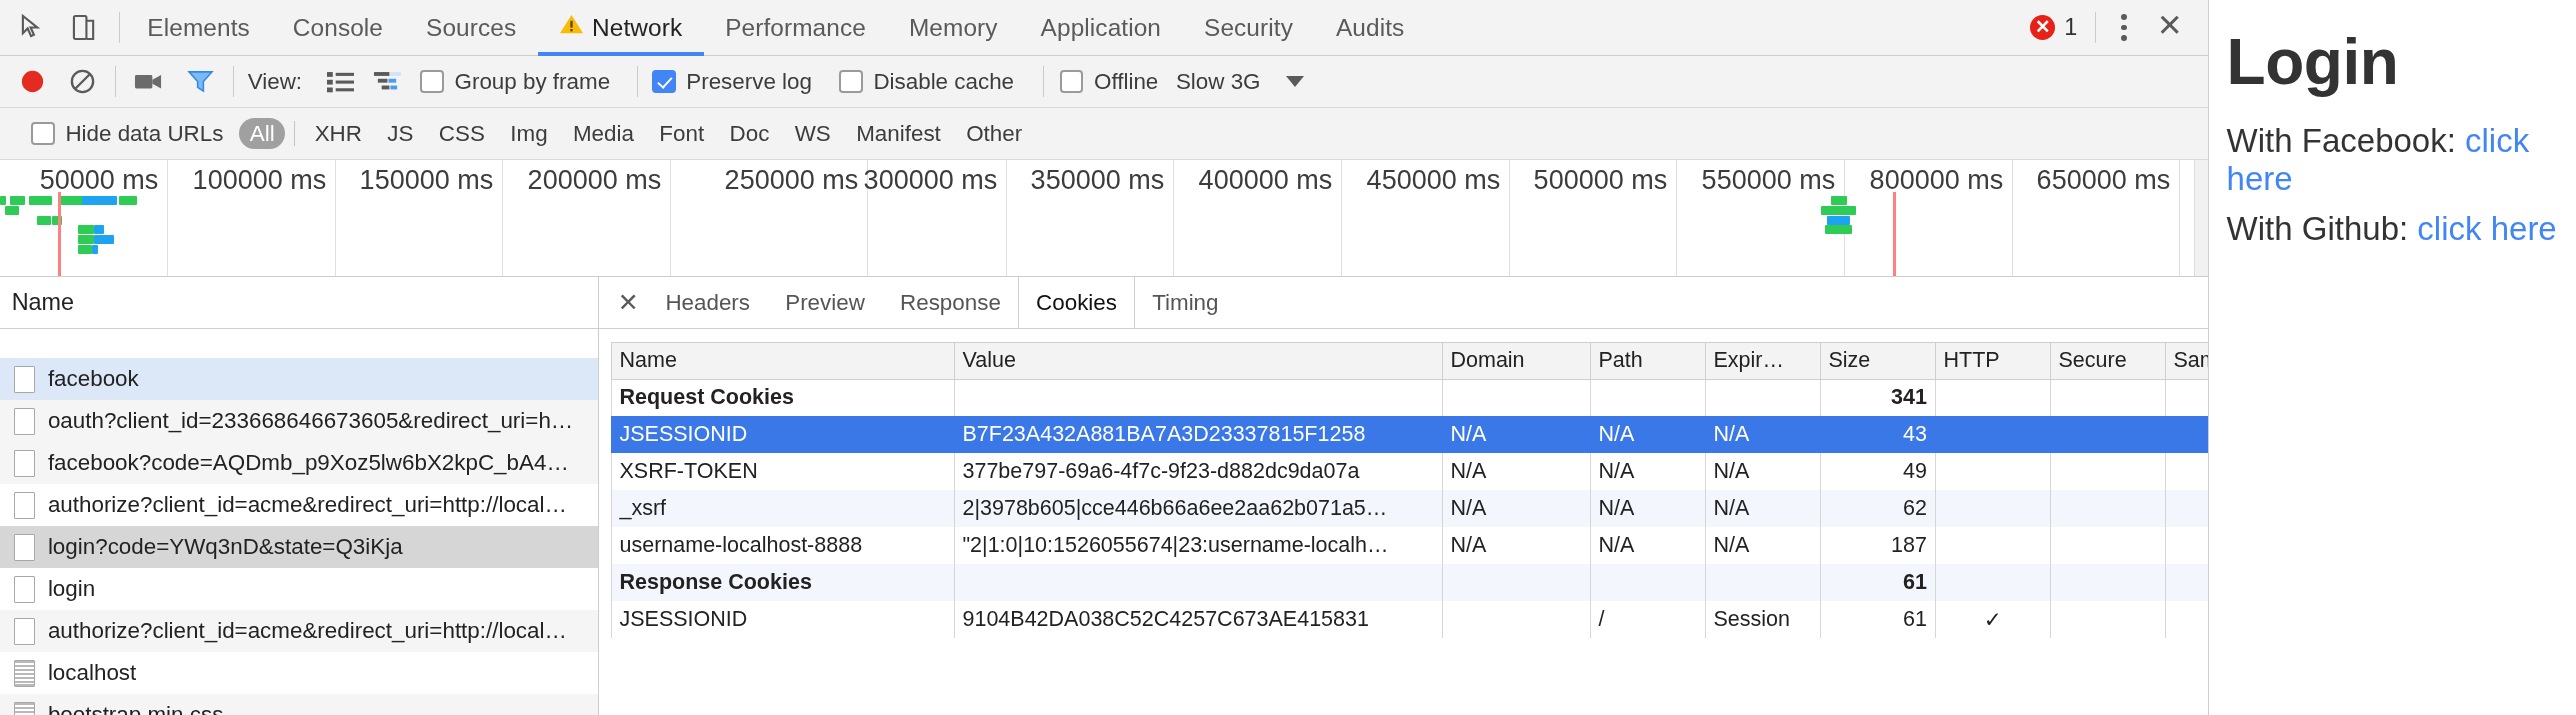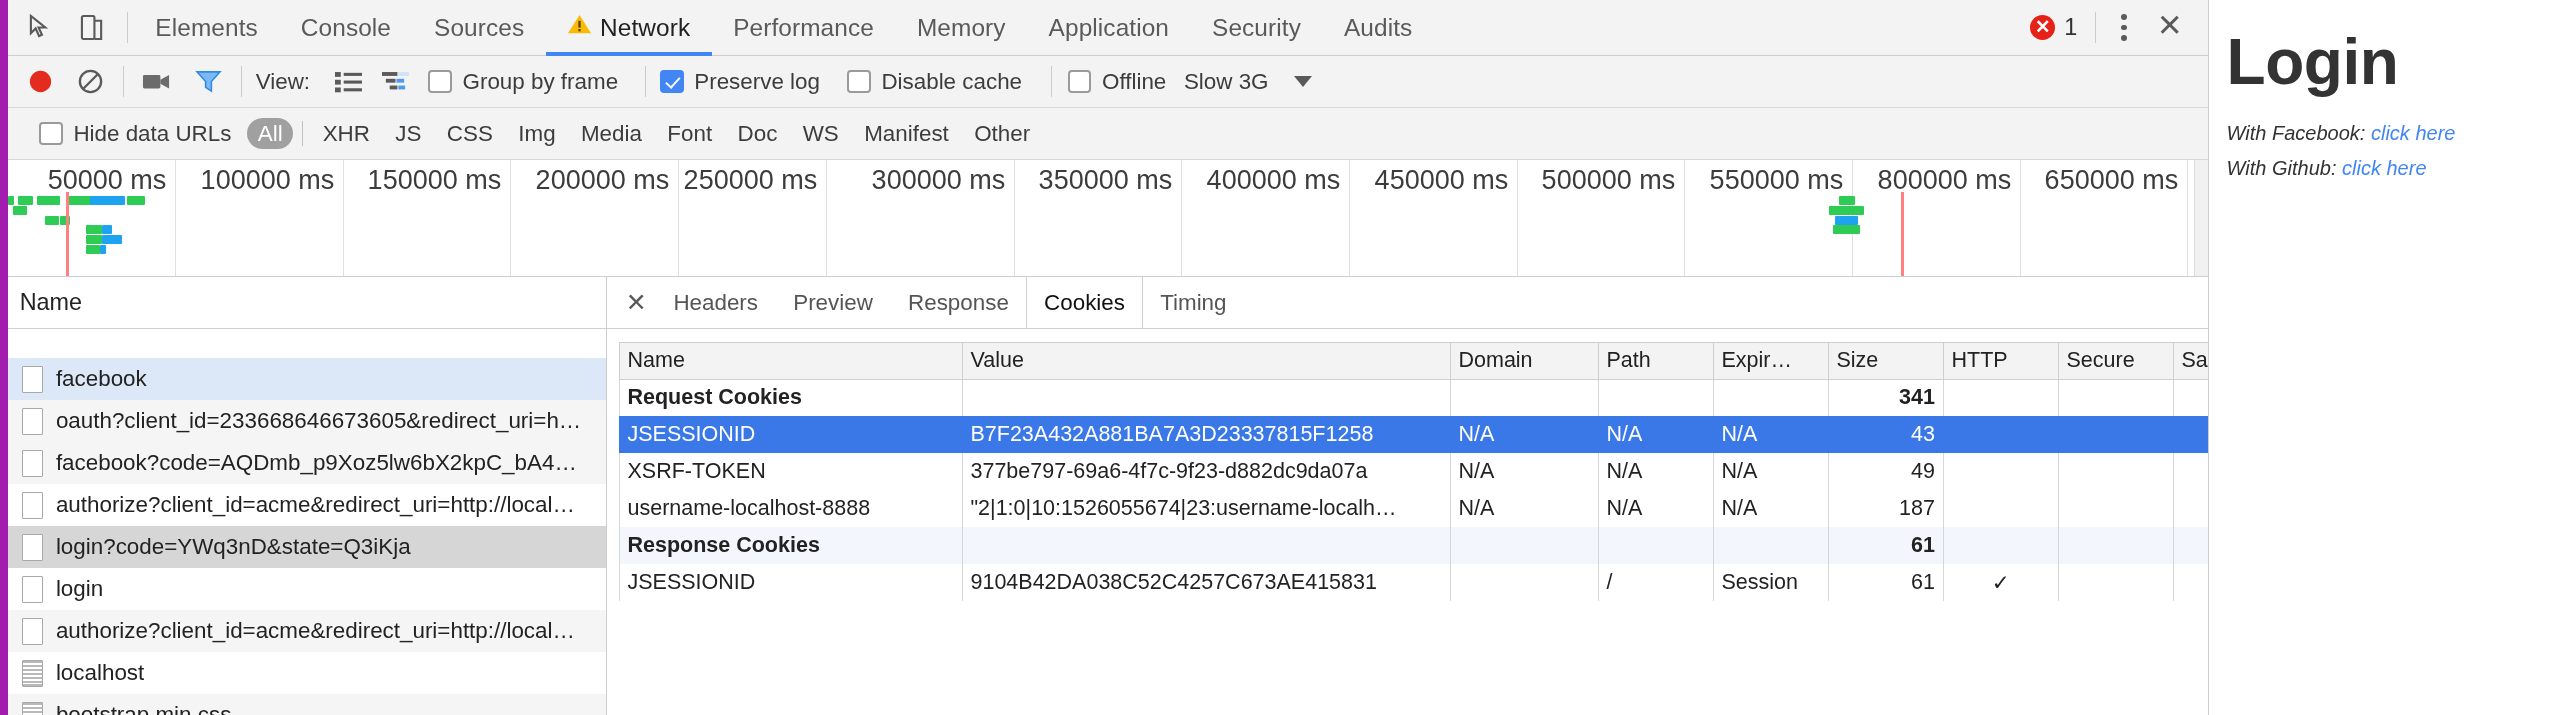--- a/index.html
+++ b/index.html
@@ -9,25 +9,24 @@
     background: #fff;
     font-family: "Liberation Sans", sans-serif;
   }
   * { box-sizing: border-box; }
 
   .screen { position: relative; width: 2576px; height: 716px; display: flex; }
 
   
   .devtools {
     width: 2209px; height: 716px;
-    background: #a21caf;
+    background: #3b82f6;
     display: flex; flex-direction: column;
     border-right: 1px solid #cdcdcd;
     position: relative;
-    padding-left: 8px;
   }
 
   
   .dt-tabbar {
     height: 56px; min-height: 56px;
     background: #f3f3f3;
     border-bottom: 1px solid #cdcdcd;
     display: flex; align-items: stretch;
     position: relative;
   }
@@ -223,21 +222,21 @@
   .ck-table tr.sel td { background: #3b78e7; color: #fff; border-color: #3b78e7; }
   .num { text-align: right; }
   .ctr { text-align: center; }
 
   
   .page {
     flex: 1; background: #fff; padding: 25px 0 0 17.6px;
     font-family: "Liberation Sans", sans-serif;
   }
   .page-h1 { font-size: 64px; font-weight: bold; color: #333; margin: 0 0 23.4px 0; letter-spacing: -0.5px; }
-  .page-line { font-size: 20px; color: #333; margin: 0 0 11.7px 0; font-style: italic; }
+  .page-line { font-size: 33px; color: #333; margin: 0 0 11.7px 0; }
   .page-link { color: #4286f5; text-decoration: none; }
 </style>
 </head>
 <body>
 
 <div class="screen">
 
   <div class="devtools">
 
     <div class="dt-tabbar">
@@ -407,21 +406,21 @@
       </div>
       <div class="ruler-cell" style="left:168px;width:168px">
         <span class="ruler-label">100000 ms</span>
       </div>
       <div class="ruler-cell" style="left:335px;width:168px">
         <span class="ruler-label">150000 ms</span>
       </div>
       <div class="ruler-cell" style="left:503px;width:168px">
         <span class="ruler-label">200000 ms</span>
       </div>
-      <div class="ruler-cell" style="left:651px;width:168px">
+      <div class="ruler-cell" style="left:700px;width:168px">
         <span class="ruler-label">250000 ms</span>
       </div>
       <div class="ruler-cell" style="left:839px;width:168px">
         <span class="ruler-label">300000 ms</span>
       </div>
       <div class="ruler-cell" style="left:1006px;width:168px">
         <span class="ruler-label">350000 ms</span>
       </div>
       <div class="ruler-cell" style="left:1174px;width:168px">
         <span class="ruler-label">400000 ms</span>
@@ -579,20 +578,31 @@
                 <td>XSRF-TOKEN</td>
                 <td>377be797-69a6-4f7c-9f23-d882dc9da07a</td>
                 <td>N/A</td>
                 <td>N/A</td>
                 <td>N/A</td>
                 <td class="num">49</td>
                 <td class="ctr"></td>
                 <td class="ctr"></td>
                 <td class="ctr"></td>
               </tr>
+              <tr class="alt">
+                <td>_xsrf</td>
+                <td>2|3978b605|cce446b66a6ee2aa62b071a5…</td>
+                <td>N/A</td>
+                <td>N/A</td>
+                <td>N/A</td>
+                <td class="num">62</td>
+                <td class="ctr"></td>
+                <td class="ctr"></td>
+                <td class="ctr"></td>
+              </tr>
               <tr>
                 <td>username-localhost-8888</td>
                 <td>"2|1:0|10:1526055674|23:username-localh…</td>
                 <td>N/A</td>
                 <td>N/A</td>
                 <td>N/A</td>
                 <td class="num">187</td>
                 <td class="ctr"></td>
                 <td class="ctr"></td>
                 <td class="ctr"></td>

